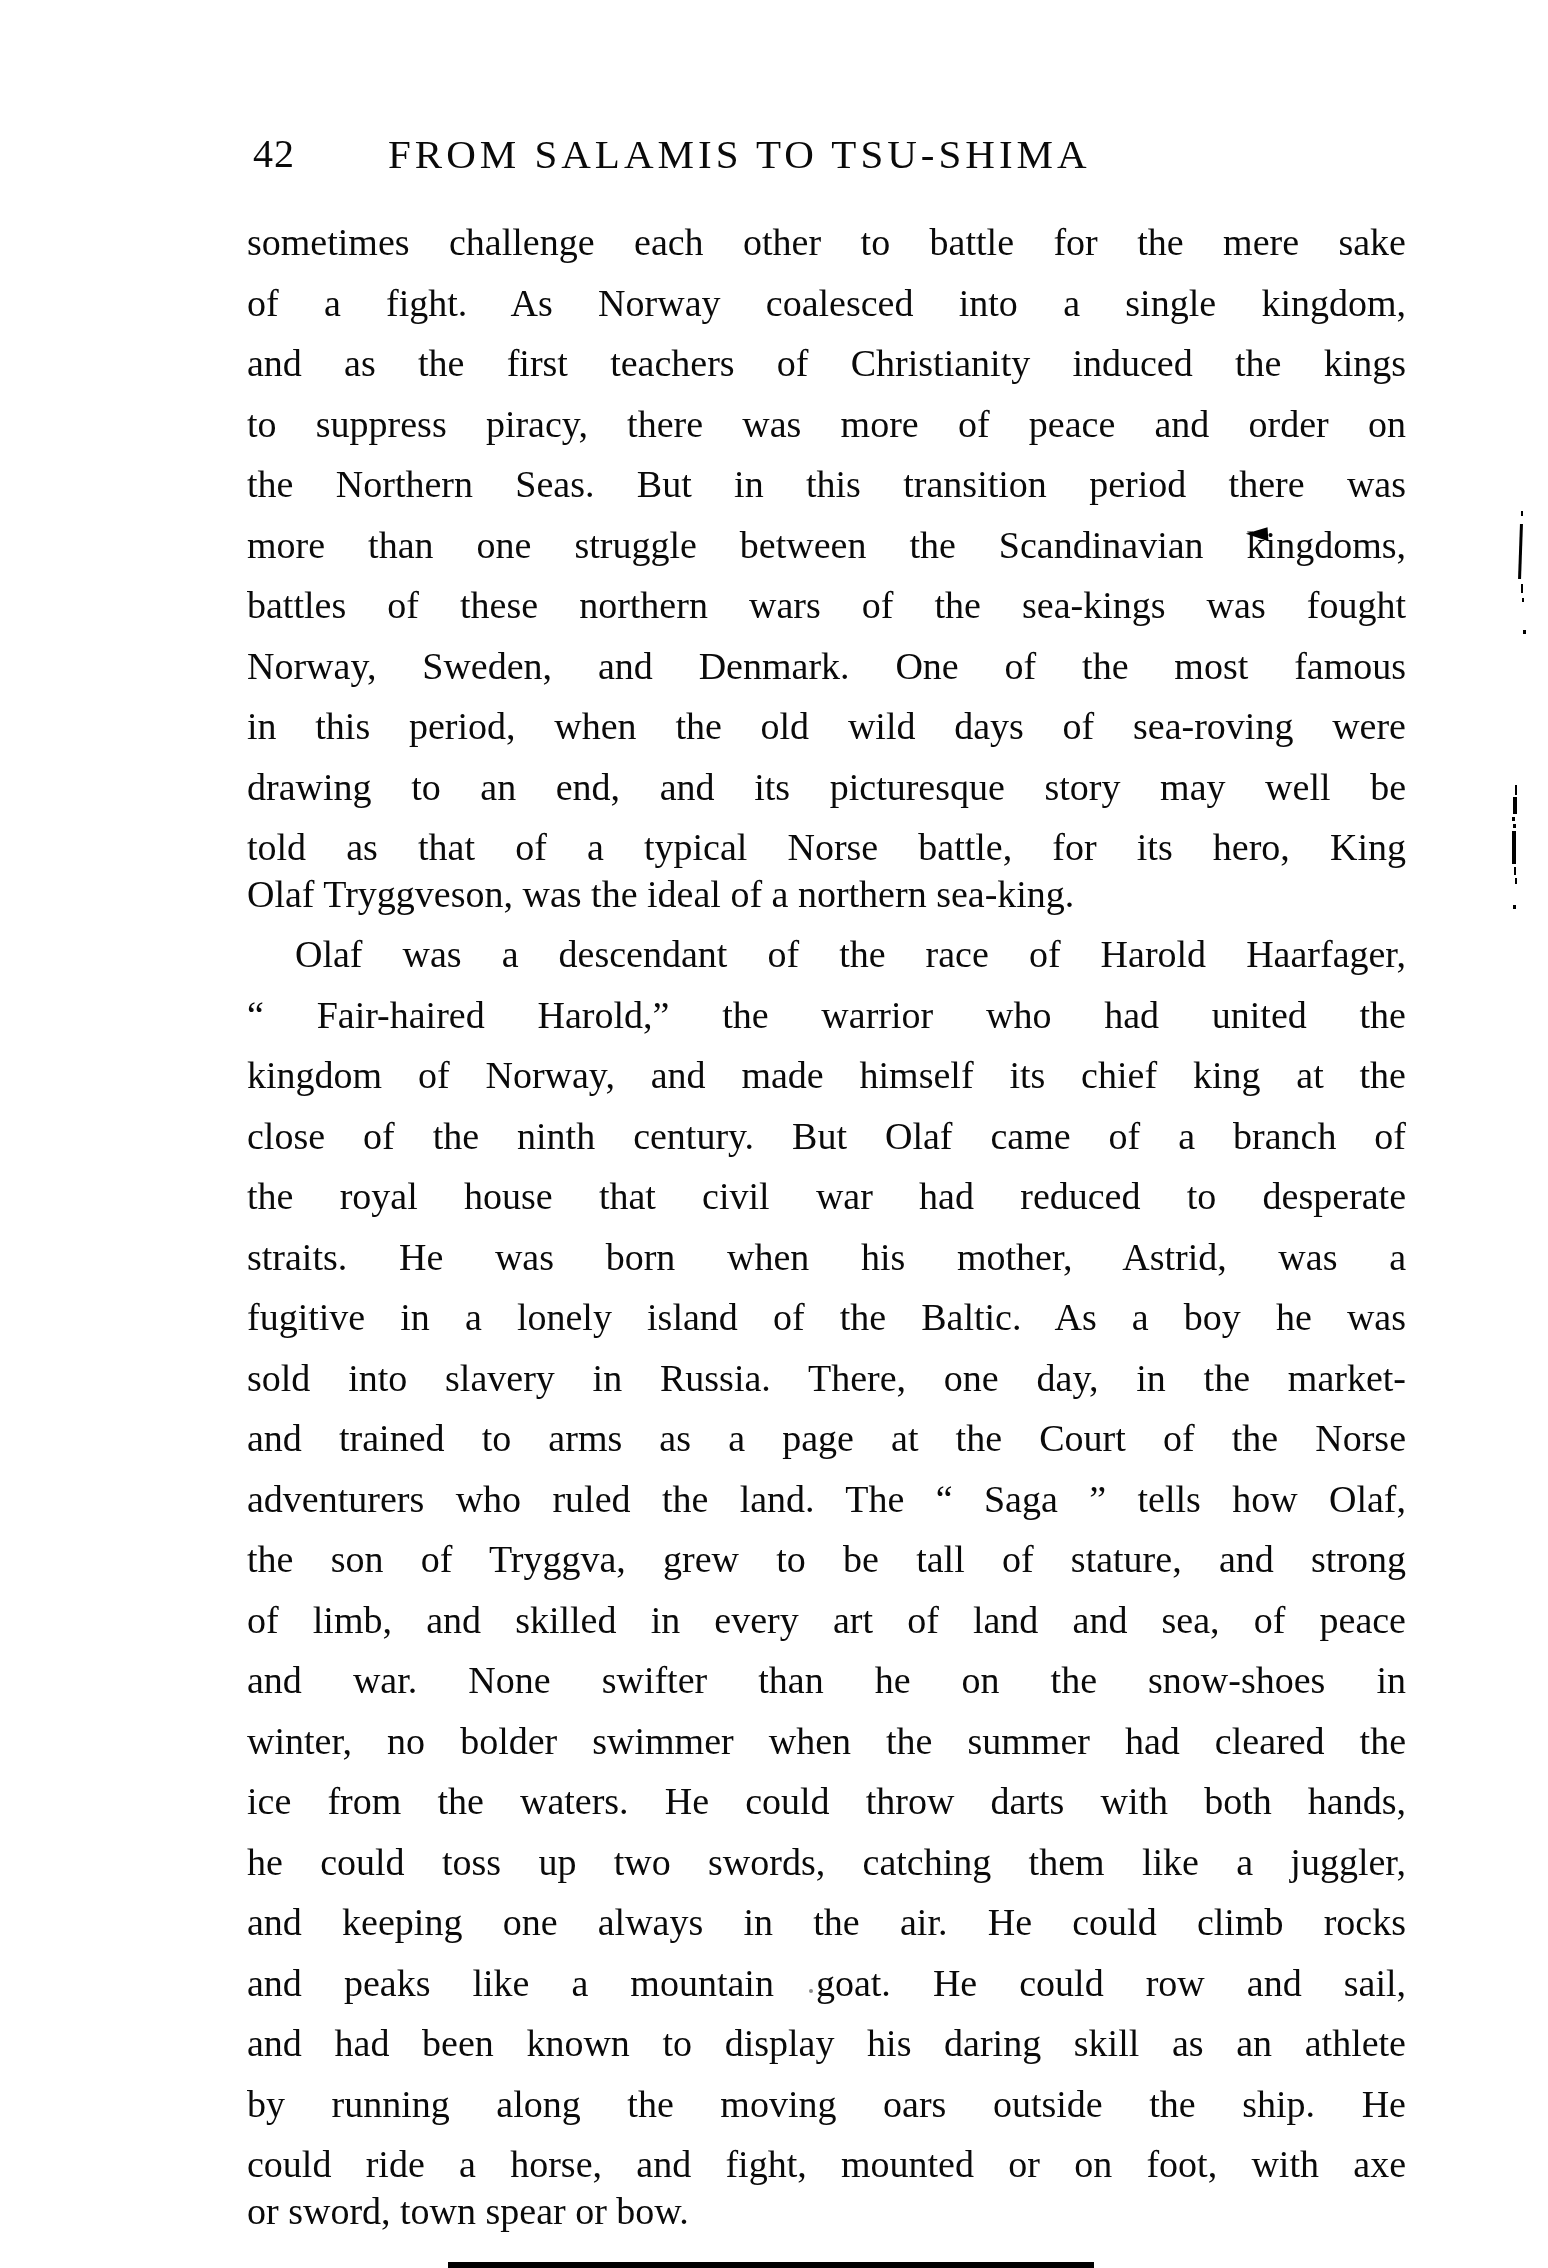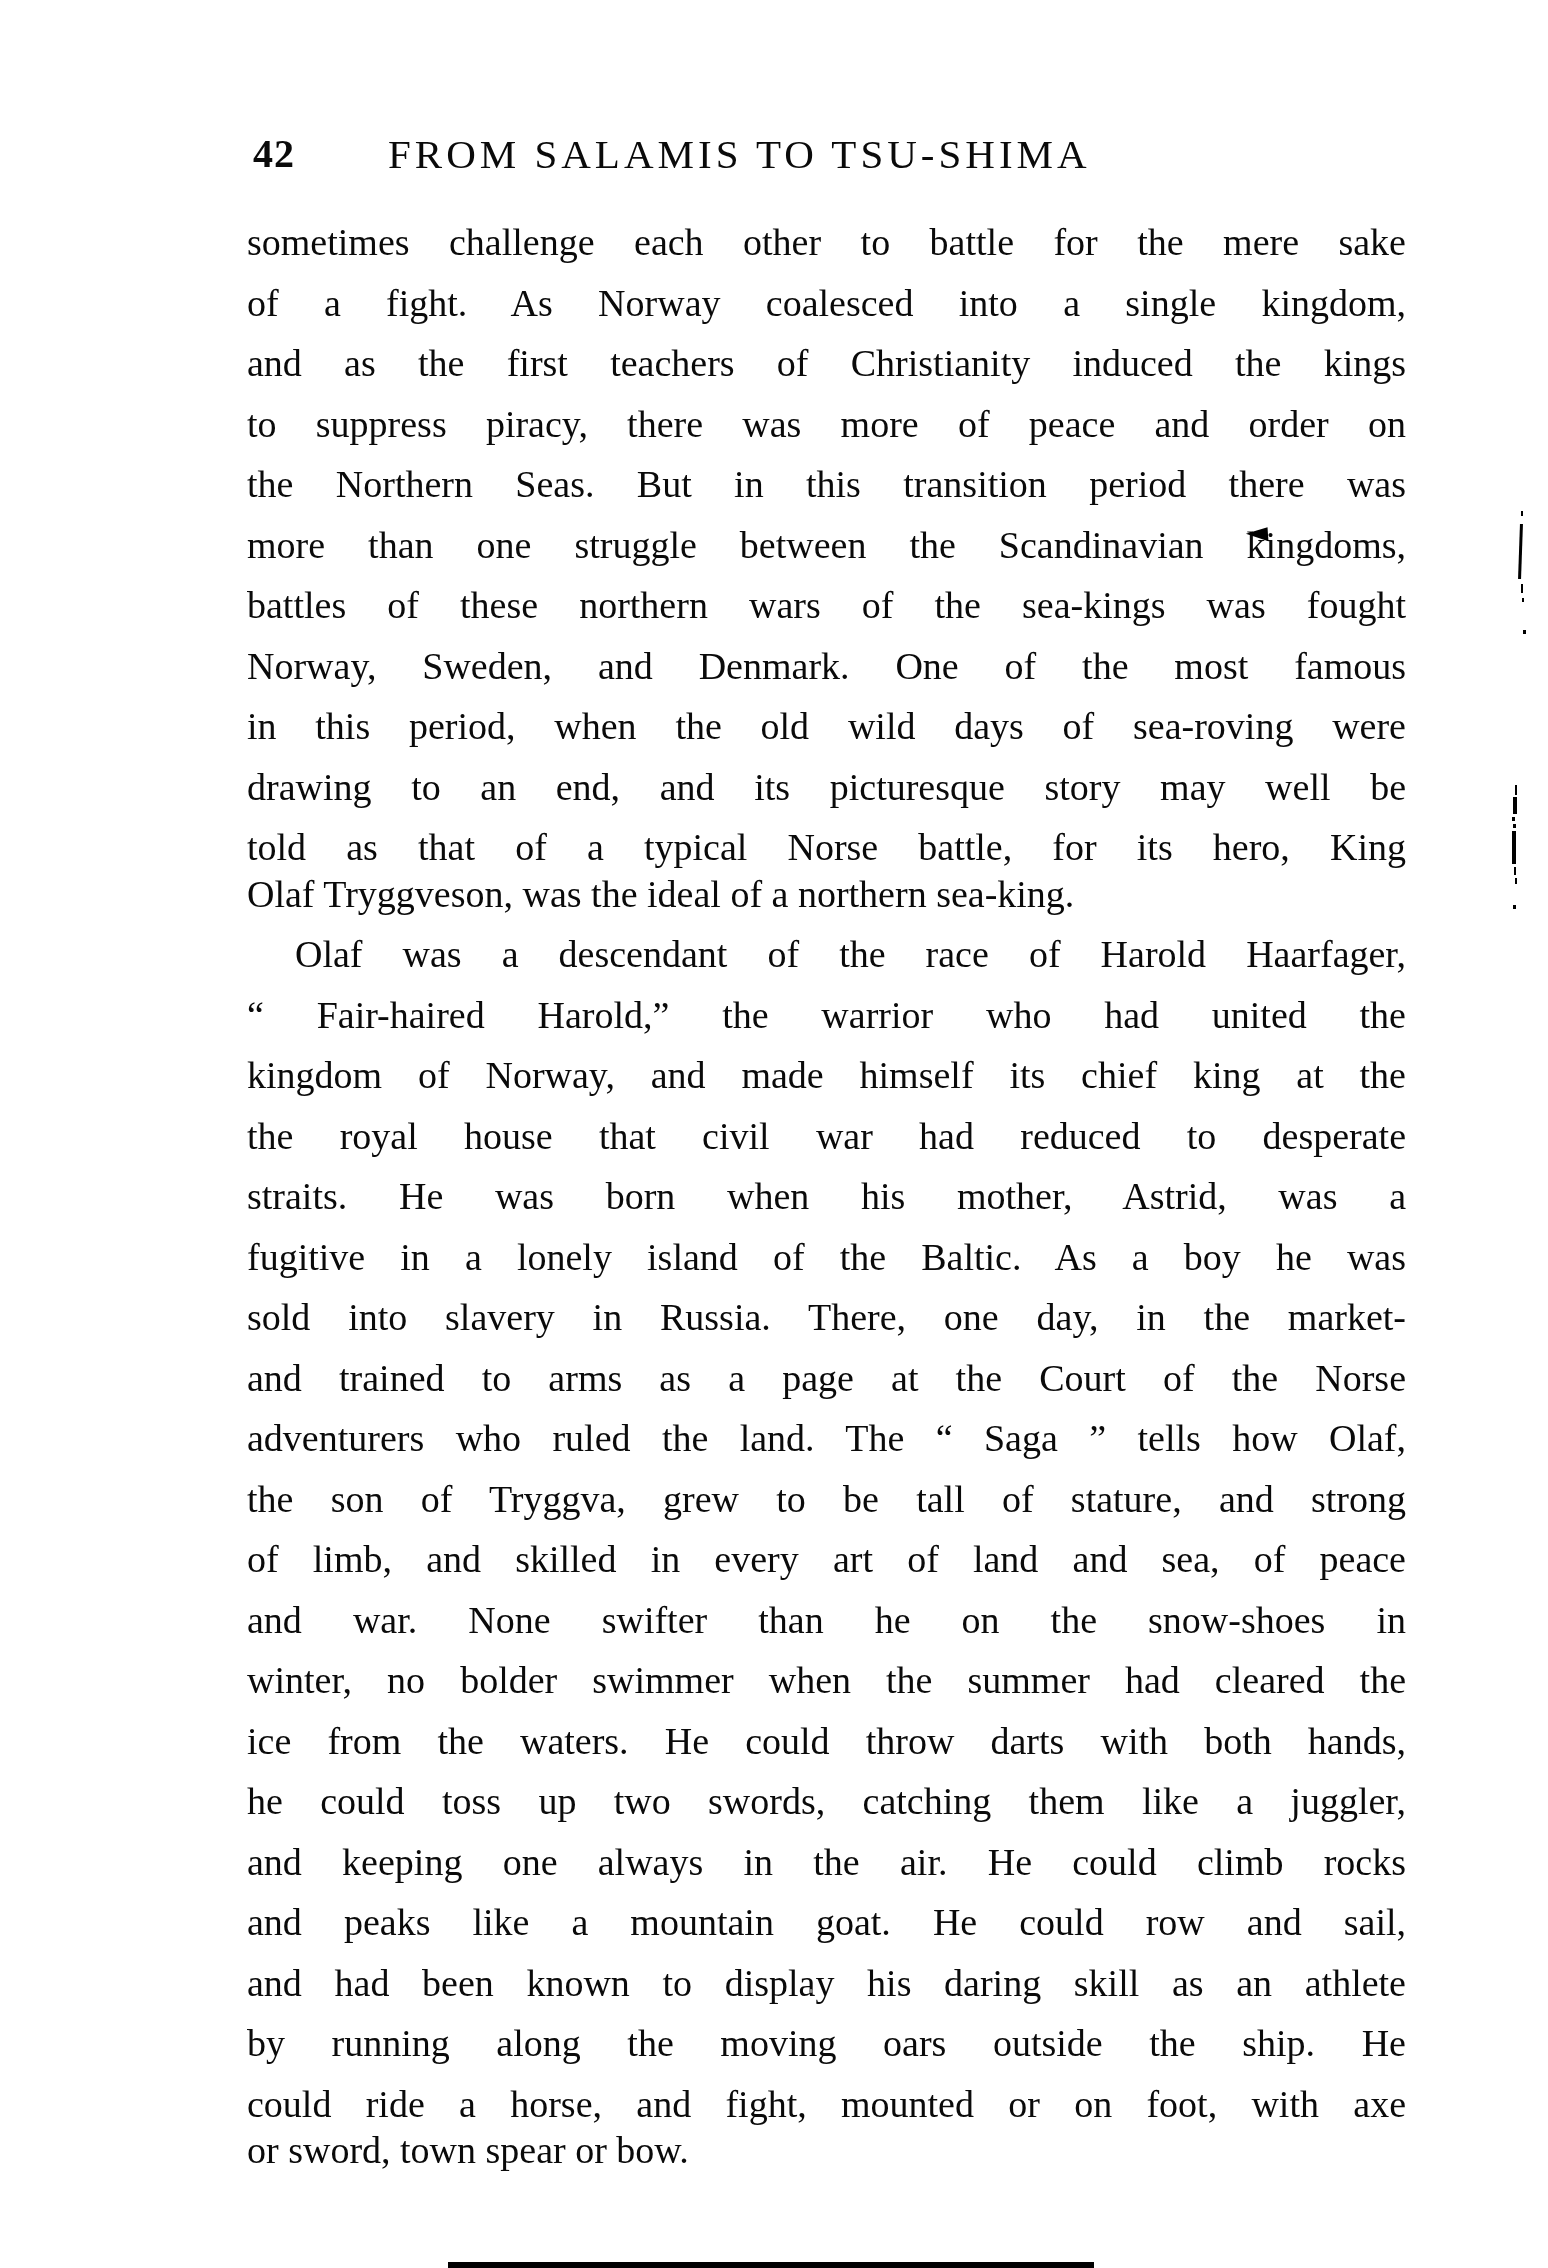--- a/index.html
+++ b/index.html
@@ -6,21 +6,21 @@
   body{
     width:1548px;height:2268px;position:relative;background:#ffffff;
     font-family:"Liberation Serif","DejaVu Serif",serif;color:#0a0a0a;
     overflow:hidden;
   }
   .page{position:absolute;inset:0;background:#ffffff;}
   
   .header{position:absolute;top:130px;left:0;width:1548px;height:52px;}
   .page-number{
     position:absolute;left:253px;top:0;
-    font-weight:bold;font-size:40px;line-height:48px;letter-spacing:1px;
+    font-weight:normal;font-size:40px;line-height:48px;letter-spacing:1px;
   }
   .running-title{
     position:absolute;left:388px;top:0;
     font-weight:normal;font-size:41px;line-height:48px;letter-spacing:4px;
     white-space:nowrap;
   }
   
   .text-block{
     position:absolute;left:247px;top:205px;width:1159px;
     font-size:38px;line-height:46.5px;
@@ -59,20 +59,21 @@
       <div class="line just">more than one struggle between the Scandinavian kingdoms,</div>
       <div class="line just">battles of these northern wars of the sea-kings was fought</div>
       <div class="line just">Norway, Sweden, and Denmark.  One of the most famous</div>
       <div class="line just">in this period, when the old wild days of sea-roving were</div>
       <div class="line just">drawing to an end, and its picturesque story may well be</div>
       <div class="line just">told as that of a typical Norse battle, for its hero, King</div>
       <div class="line">Olaf Tryggveson, was the ideal of a northern sea-king.</div>
       <div class="line just ind">Olaf was a descendant of the race of Harold Haarfager,</div>
       <div class="line just">“ Fair-haired Harold,” the warrior who had united the</div>
       <div class="line just">kingdom of Norway, and made himself its chief king at the</div>
+      <div class="line just">close of the ninth century.  But Olaf came of a branch of</div>
       <div class="line just">the royal house that civil war had reduced to desperate</div>
       <div class="line just">straits.  He was born when his mother, Astrid, was a</div>
       <div class="line just">fugitive in a lonely island of the Baltic.  As a boy he was</div>
       <div class="line just">sold into slavery in Russia.  There, one day, in the market-</div>
       <div class="line just">and trained to arms as a page at the Court of the Norse</div>
       <div class="line just">adventurers who ruled the land.  The “ Saga ” tells how Olaf,</div>
       <div class="line just">the son of Tryggva, grew to be tall of stature, and strong</div>
       <div class="line just">of limb, and skilled in every art of land and sea, of peace</div>
       <div class="line just">and war.  None swifter than he on the snow-shoes in</div>
       <div class="line just">winter, no bolder swimmer when the summer had cleared the</div>

